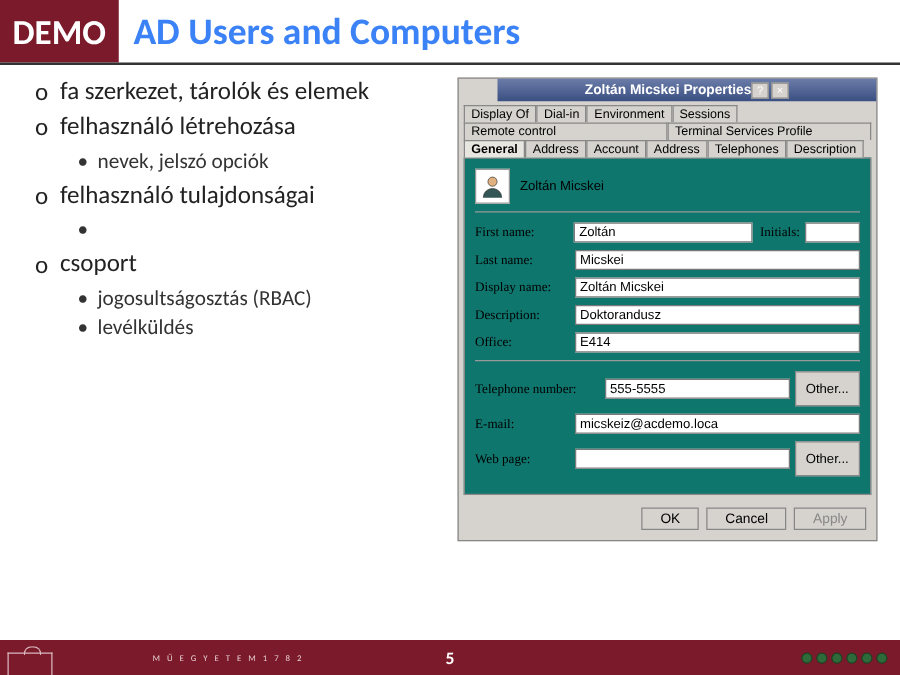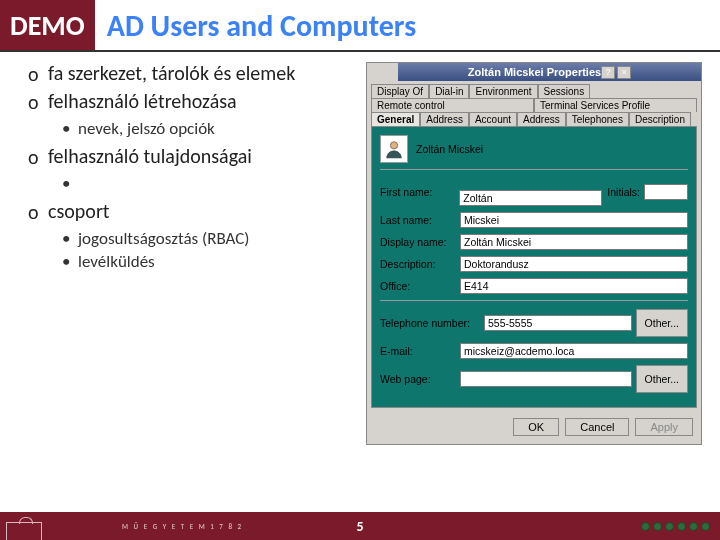--- a/index.html
+++ b/index.html
@@ -28,21 +28,21 @@
   .tab-rows { padding: 3px 4px 0 4px; }
   .tab-row { display: flex; gap: 0; }
   .tab { border: 1px solid #888; border-bottom: none; padding: 1px 5px; background: #d6d3ce; font-size: 10px; white-space: nowrap; }
   .tab.active { background: #e8e6e1; font-weight: 700; }
   .tab-panel { border: 1px solid #888; margin: 0 4px 4px 4px; padding: 8px; background: #0f766e; }
   .id-row { display: flex; align-items: center; gap: 8px; margin-bottom: 6px; }
   .avatar { width: 28px; height: 28px; background: #fff; border: 1px solid #999; display: flex; align-items: center; justify-content: center; }
   .avatar svg { width: 22px; height: 22px; }
   .hr { border-top: 1px solid #999; margin: 4px 0 8px 0; }
   .field-row { display: flex; align-items: center; margin-bottom: 6px; gap: 4px; }
-  .field-row label { width: 76px; font-size: 10.5px; }
+  .field-row label { width: 76px; font-size: 10.5px; font-family: Liberation Serif, serif; }
   .field-row input { border: 1px solid #7a7a7a; background: #fff; font-size: 10.5px; padding: 1px 3px; height: 16px; }
   .field-row input.long { flex: 1; }
   .field-row input.tiny { width: 44px; }
   .field-row label.small { width: 34px; text-align: right; }
   .field-row button.small-btn { border: 1px solid #888; background: #d6d3ce; font-size: 10.5px; padding: 0 8px; height: 28px; }
   .dlg-buttons { display: flex; justify-content: flex-end; gap: 6px; padding: 6px 8px 8px 0; }
   .dlg-buttons button { border: 1px solid #888; background: #d6d3ce; font-size: 11px; padding: 2px 14px; }
   .dlg-buttons button.disabled { color: #888; }
   .footer { position: absolute; left: 0; right: 0; bottom: 0; height: 28px; background: #7b1a2a; color: #fff; display: flex; align-items: center; }
   .footer .logo { width: 120px; height: 28px; display: flex; align-items: flex-end; padding-left: 6px; }
@@ -151,21 +151,21 @@
                   <circle cx="12" cy="8" r="4" fill="#e0b080" stroke="#333" stroke-width="0.6"></circle>
                   <path d="M4 22c0-5 4-8 8-8s8 3 8 8" fill="#355" stroke="#333" stroke-width="0.6"></path>
                 </svg>
             </div>
             <span>Zoltán Micskei</span>
           </div>
           <div class="hr"></div>
 
           <div class="field-row">
             <label>First name:</label>
-            <input class="long" style="flex: 0 0 96px; margin-top: 12px;" value="Zoltán">
+            <input class="long" style="flex: 0 0 96px;" value="Zoltán">
             <label class="small">Initials:</label>
             <input class="tiny" value="" style="">
           </div>
           <div class="field-row">
             <label>Last name:</label>
             <input class="long" value="Micskei" style="">
           </div>
           <div class="field-row">
             <label>Display name:</label>
             <input class="long" value="Zoltán Micskei" style="">

